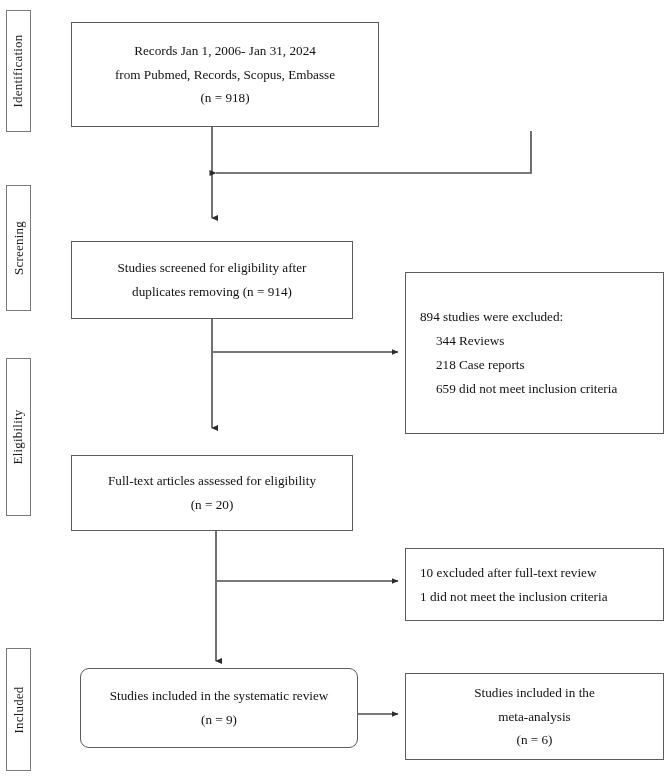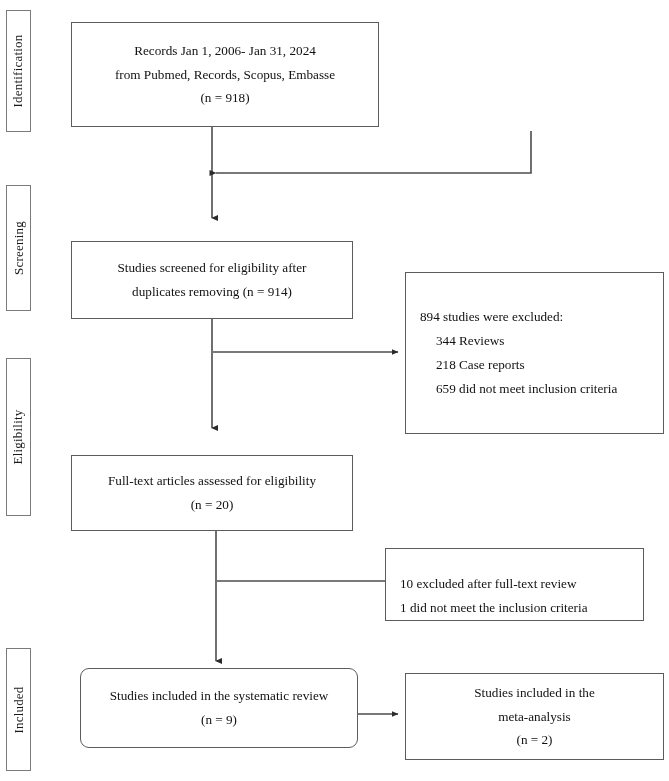--- a/index.html
+++ b/index.html
@@ -138,29 +138,29 @@
     <span class="line indent">344 Reviews</span>
     <span class="line indent">218 Case reports</span>
     <span class="line indent">659 did not meet inclusion criteria</span>
   </div>
 
   <div class="node center" style="left:71px; top:435px; width:282px; height:76px;margin-top:20px;">
     <span class="line">Full-text articles assessed for eligibility</span>
     <span class="line">(n = 20)</span>
   </div>
 
-  <div class="node left" style="left:385px; top:548px; width:259px; height:73px;justify-content:flex-end;">
+  <div class="node left" style="left:405px; top:548px; width:259px; height:73px;">
     <span class="line">10 excluded after full-text review</span>
     <span class="line">1 did not meet the inclusion criteria</span>
   </div>
 
   <div class="node center" style="left:80px; top:668px; width:278px; height:80px;border-radius:9px;">
     <span class="line">Studies included in the systematic review</span>
     <span class="line">(n = 9)</span>
   </div>
 
   <div class="node center" style="left:405px; top:673px; width:259px; height:87px;">
     <span class="line">Studies included in the</span>
     <span class="line">meta-analysis</span>
-    <span class="line">(n = 2)</span>
+    <span class="line">(n = 6)</span>
   </div>
 
 </div>
 
 </body></html>

